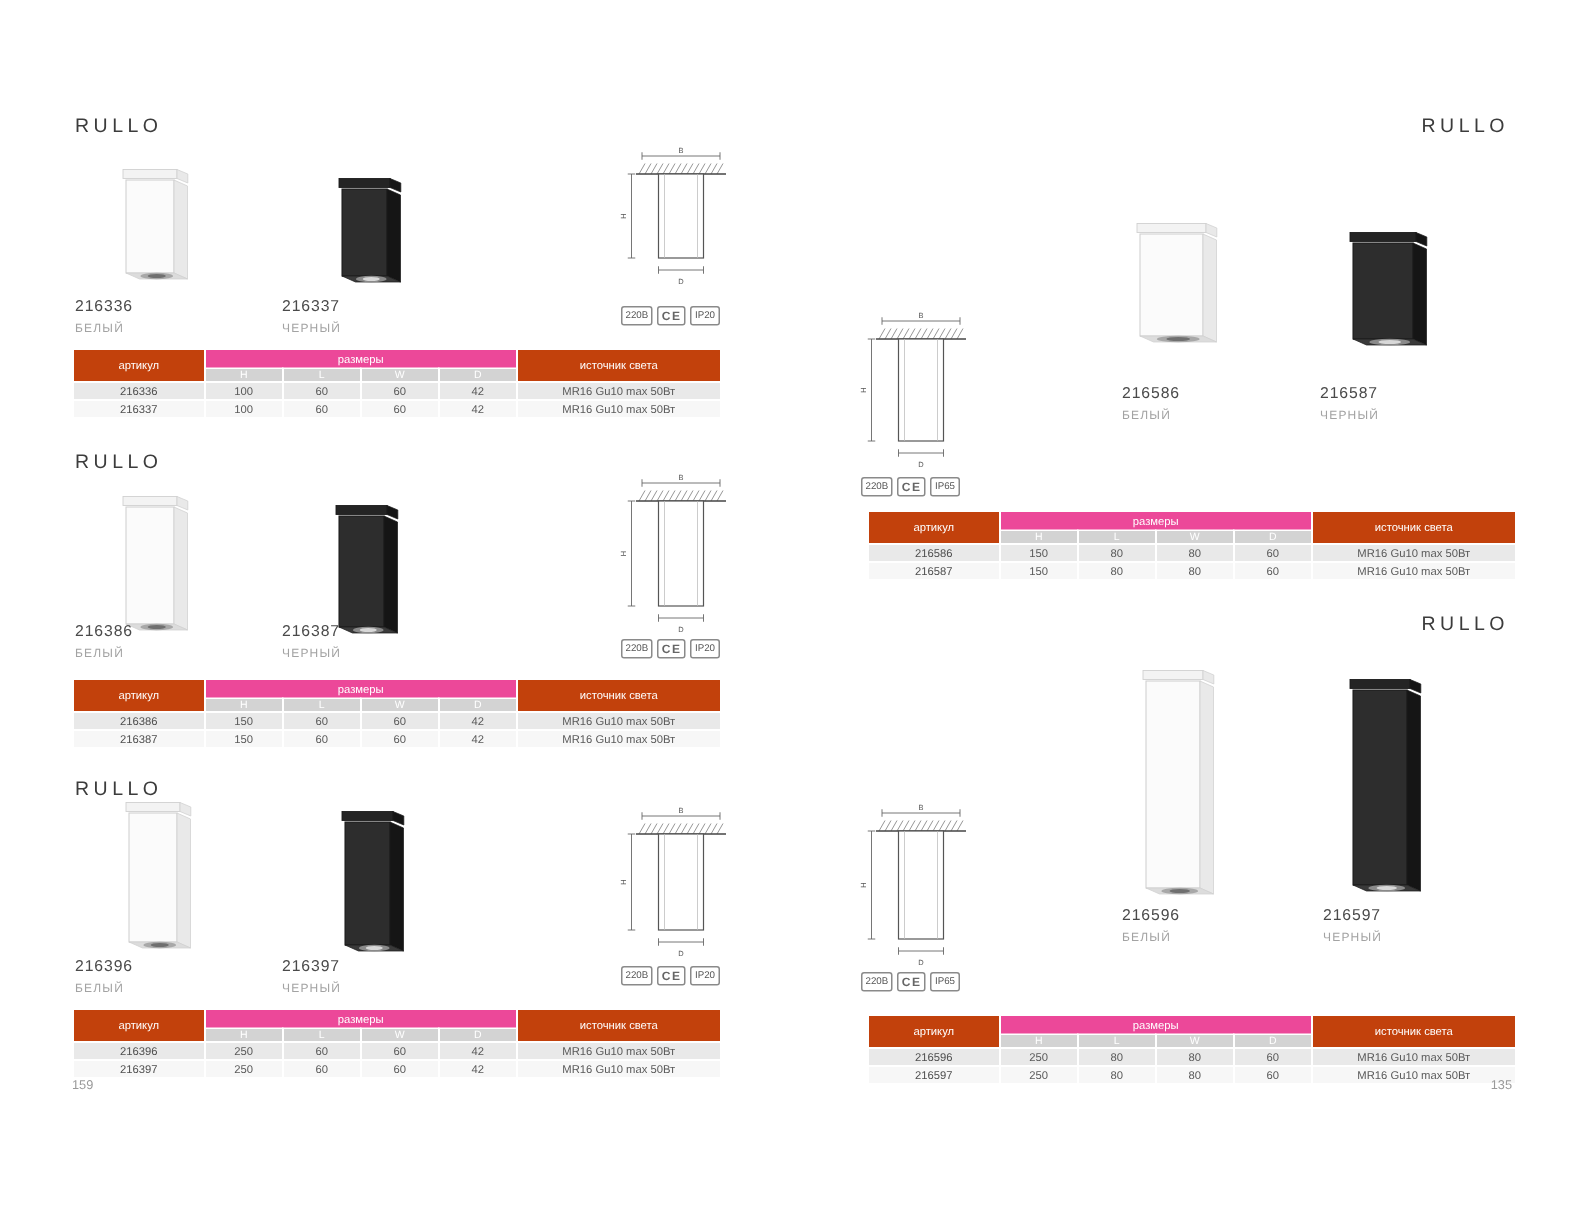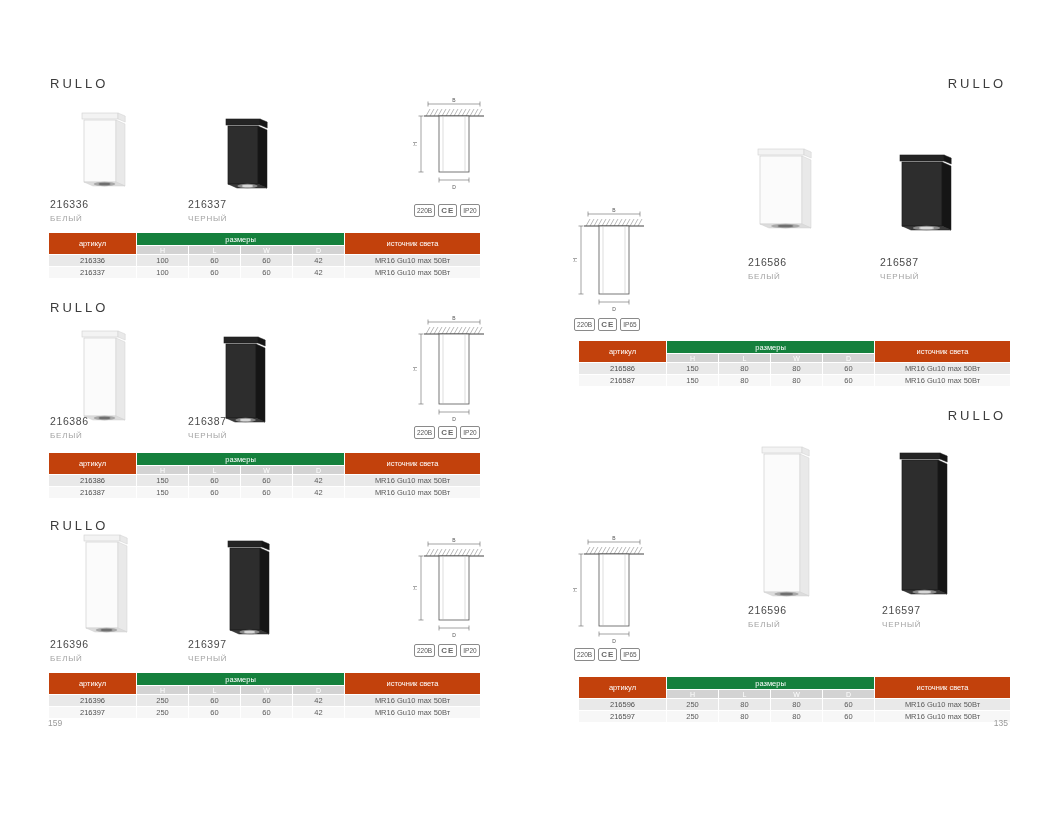--- a/index.html
+++ b/index.html
@@ -20,21 +20,21 @@
   .badges { position:absolute; display:flex; gap:3px; }
   .badge { display:inline-flex; align-items:center; justify-content:center;
            min-width:19px; height:13px; padding:0 2px; border:1px solid #8a8a8a;
            border-radius:2px; font-size:6.5px; color:#555; background:#fff; }
   .badge-ce { font-size:8px; letter-spacing:1px; color:#666; font-weight:bold; }
 
   table.spec { position:absolute; width:432px; border-collapse:collapse; table-layout:fixed; }
   table.spec td { border:1px solid #ffffff; text-align:center; vertical-align:middle; overflow:hidden; white-space:nowrap; }
   col.c-art { width:88px; } col.c-dim { width:52px; } col.c-src { width:136px; }
   tr.th1 td { font-size:7.5px; color:#ffffff; height:13px; }
-  td.hdark { background:#c2410c; } td.hmid { background:#15803d; }
+  td.hdark { background:#c2410c; } td.hmid { background:#ec4899; }
   tr.th2 td { background:#d3d3d3; color:#ffffff; font-size:7px; height:9px; }
   tr.row td { font-size:7.5px; color:#5a5a5a; height:12px; }
   tr.r-odd td { background:#e9e9e9; }
   tr.r-even td { background:#f7f7f7; }
   tr.row td.cell-art { color:#4f4f4f; }
 
   .page-num { position:absolute; font-size:8.5px; color:#9a9a9a; }
   .page-num.right { width:52px; text-align:right; }
 </style>
 </head>

